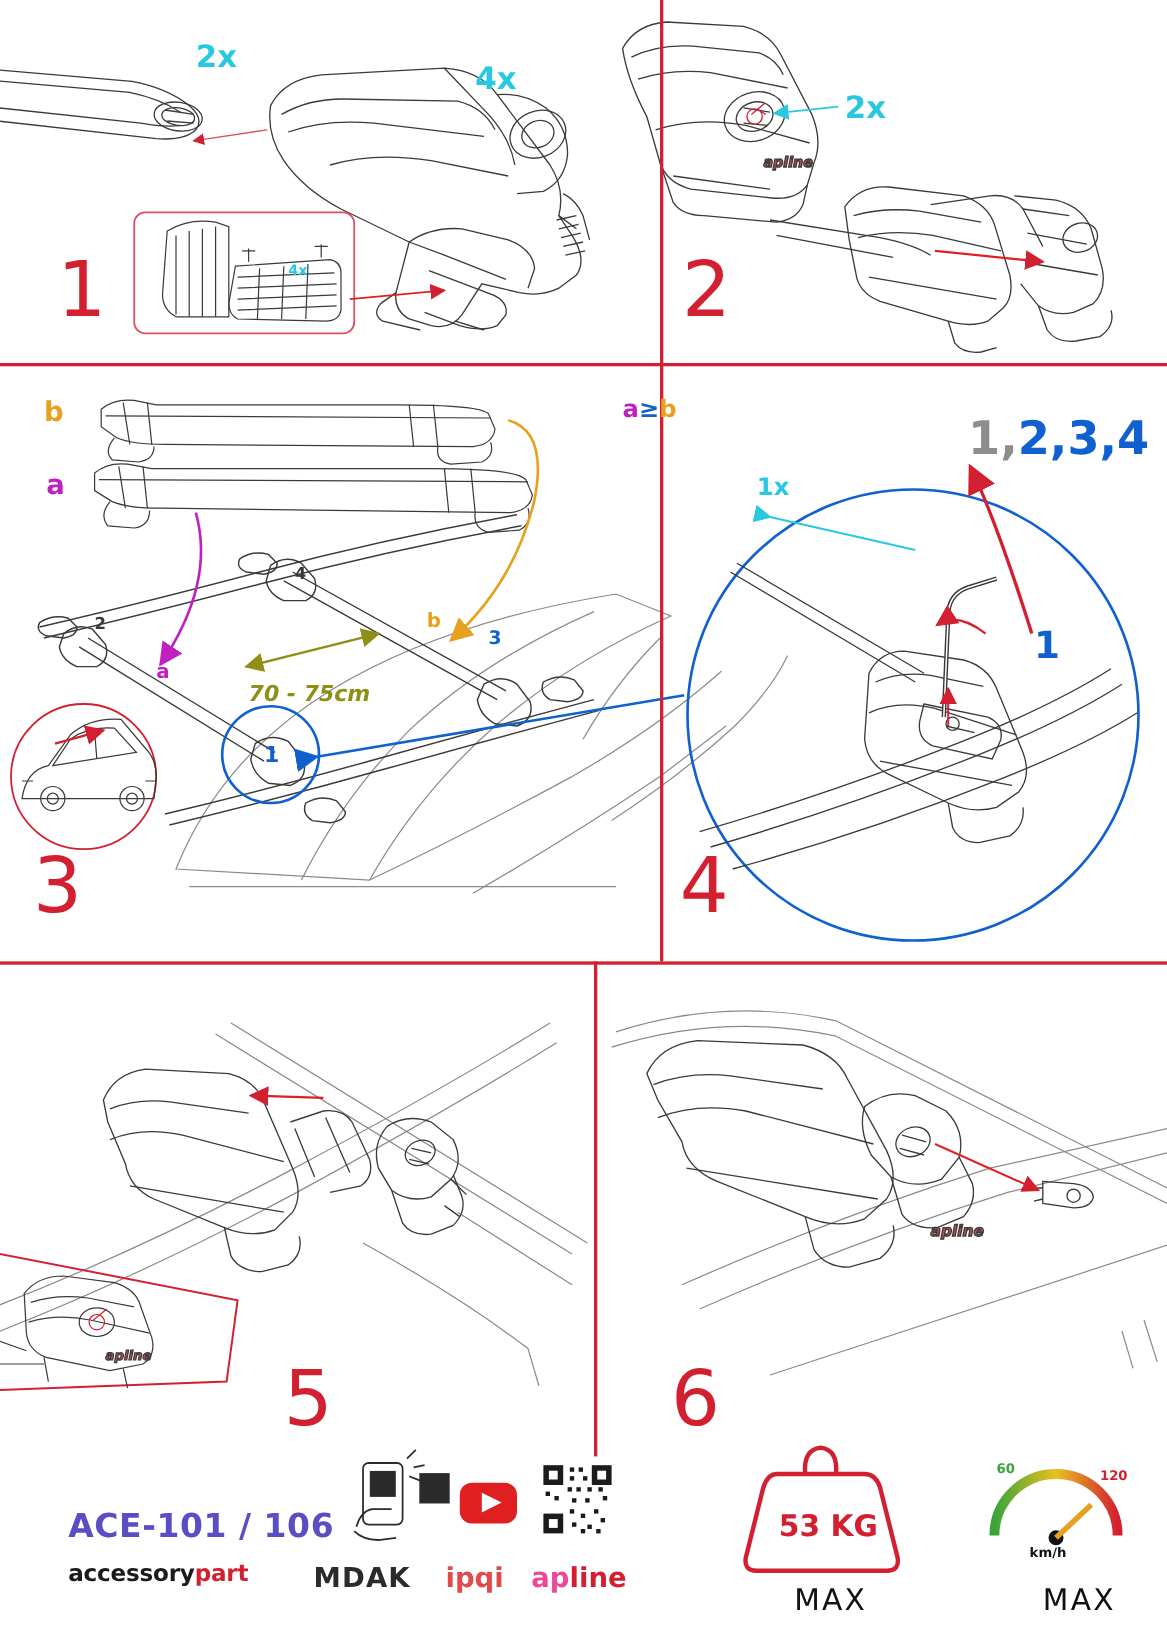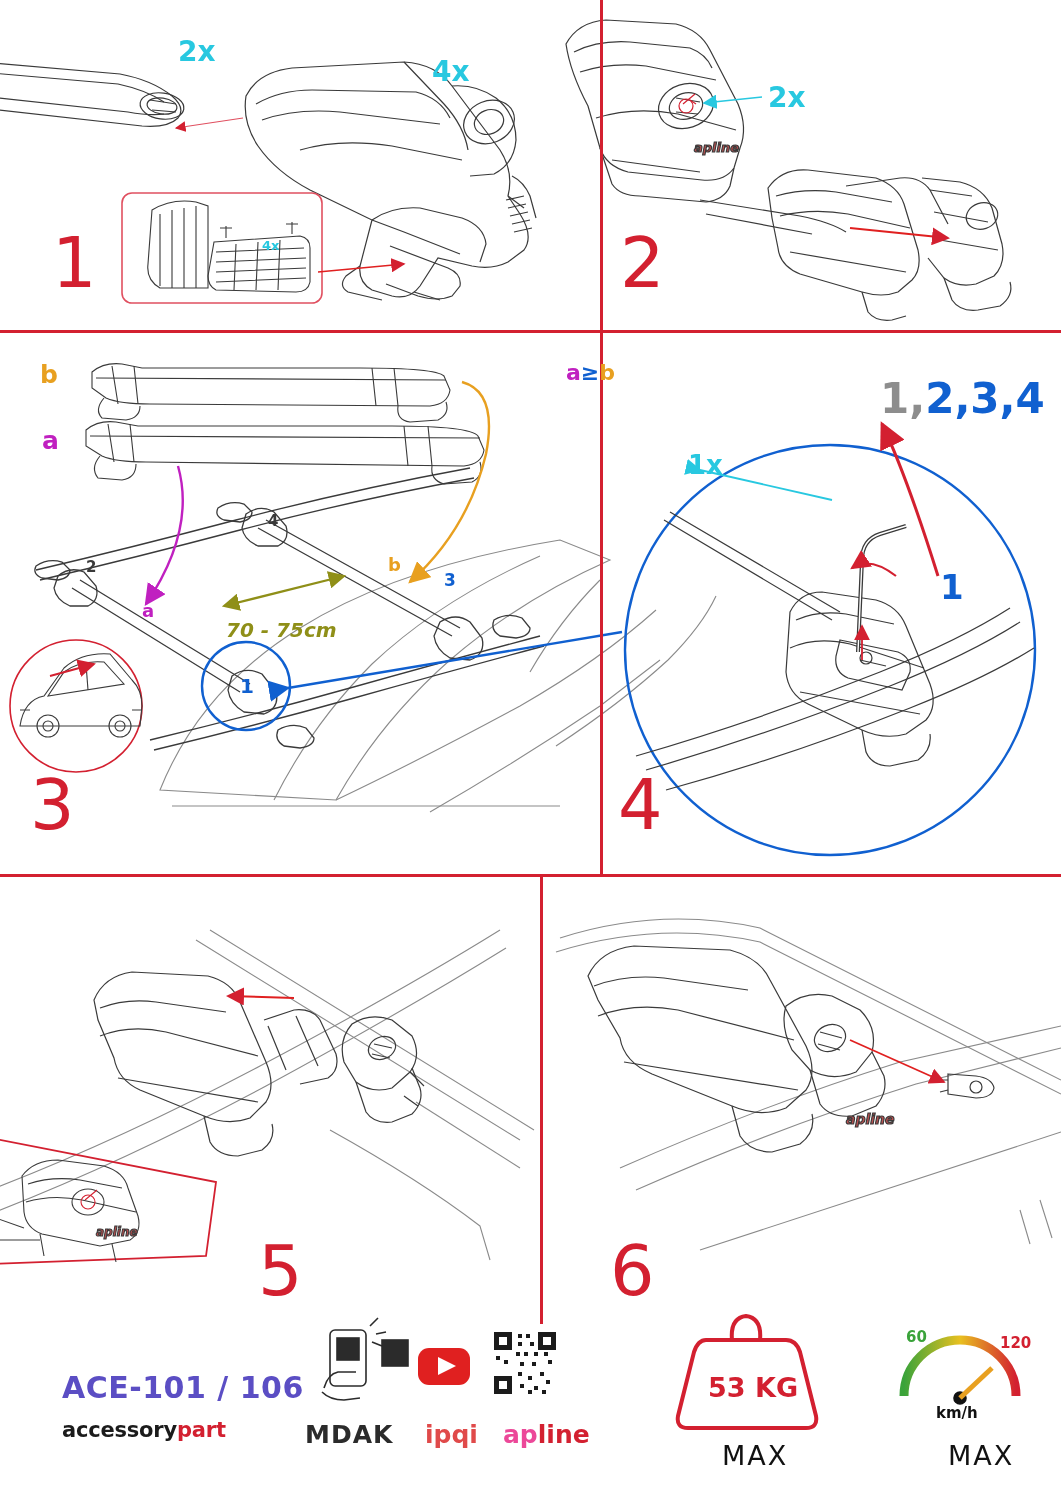--- a/index.html
+++ b/index.html
@@ -43,30 +43,30 @@
   .footer-model {
     position:absolute; left:62px; top:1370px;
     color:#5b4ec4; font-size:30px; font-weight:700; letter-spacing:0.5px;
   }
   .footer-brand {
     position:absolute; left:62px; top:1418px;
     font-size:21px; font-weight:700; letter-spacing:-0.2px;
   }
   .footer-brand .a { color:#1b1b1b; }
   .footer-brand .b { color:#d32030; }
-  .brandlist { position:absolute; top:1420px; font-size:25px; font-weight:600;margin-left:20px; }
+  .brandlist { position:absolute; top:1420px; font-size:25px; font-weight:600; }
   .b-mdak { left:285px; color:#2b2b2b; letter-spacing:1px; }
   .b-ipqi { left:405px; color:#e04a4a; font-weight:700; }
   .b-apline { left:483px; }
   .b-apline .ap { color:#ec4899; }
   .b-apline .line { color:#d32030; }
 
   .maxlabel { position:absolute; font-size:27px; color:#111; font-weight:400; letter-spacing:2px; }
   .kgtext { position:absolute; color:#d32030; font-size:27px; font-weight:700; }
-  .spd-small { position:absolute; font-size:15px; font-weight:700;text-align:right; }
+  .spd-small { position:absolute; font-size:12px; font-weight:700;text-align:right; }
 </style>
 </head>
 <body>
 
 <div class="sheet">
 
   <svg class="art" viewBox="0 0 1061 1500">
     <defs>
       <marker id="arrRed" markerWidth="9" markerHeight="9" refX="8" refY="4.5" orient="auto">
         <path d="M0,0 L9,4.5 L0,9 z" fill="#d32030"></path>
@@ -432,21 +432,21 @@
     <span class="magenta">a</span><span class="blue">≥</span><span class="orange">b</span>
   </div>
   <div class="lbl magenta" style="left:142px; top:602px; font-size:18px;">a</div>
   <div class="lbl orange" style="left:388px; top:556px; font-size:18px;">b</div>
   <div class="lbl olive" style="left:226px; top:608px; font-size:20px; font-style:italic;margin-top:12px;">70 - 75cm</div>
   <div class="lbl blue" style="left:240px; top:676px; font-size:20px;">1</div>
   <div class="lbl" style="left:86px;  top:560px; font-size:15px; color:#3a3a3a;">2</div>
   <div class="lbl" style="left:444px; top:572px; font-size:17px; color:#1060d0;">3</div>
   <div class="lbl" style="left:268px; top:514px; font-size:15px; color:#3a3a3a;">4</div>
 
-  <div class="lbl cyan" style="left:688px; top:452px; font-size:26px;">1x</div>
+  <div class="lbl cyan" style="left:688px; top:433px; font-size:22px;">1x</div>
   <div class="lbl" style="left:880px; top:378px; font-size:42px;">
     <span class="grey">1,</span><span class="blue">2,3,4</span>
   </div>
   <div class="lbl blue" style="left:940px; top:570px; font-size:34px;">1</div>
 
   <div class="footer-model">ACE-101 / 106</div>
   <div class="footer-brand">
     <span class="a">accessory</span><span class="b">part</span>
   </div>
   <div class="brandlist b-mdak">MDAK</div>

